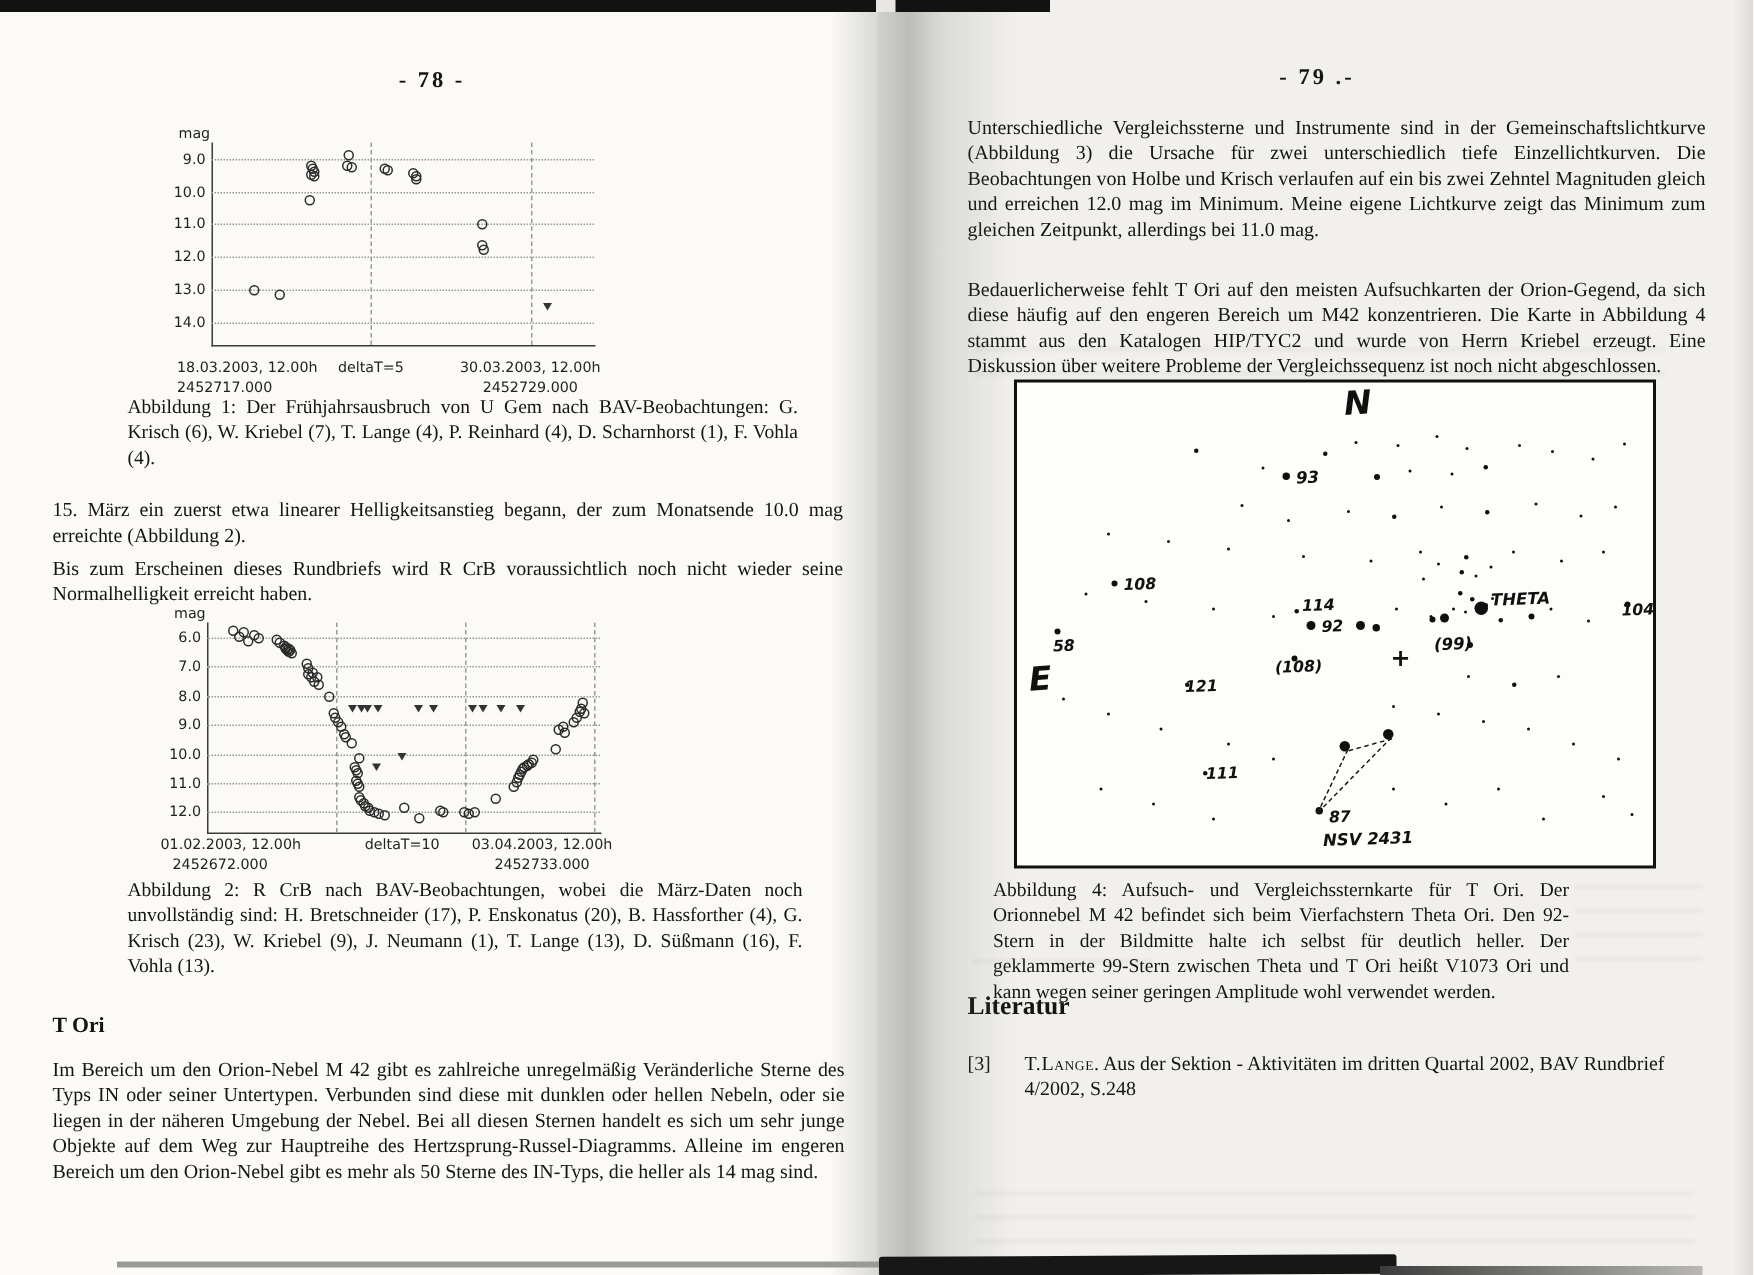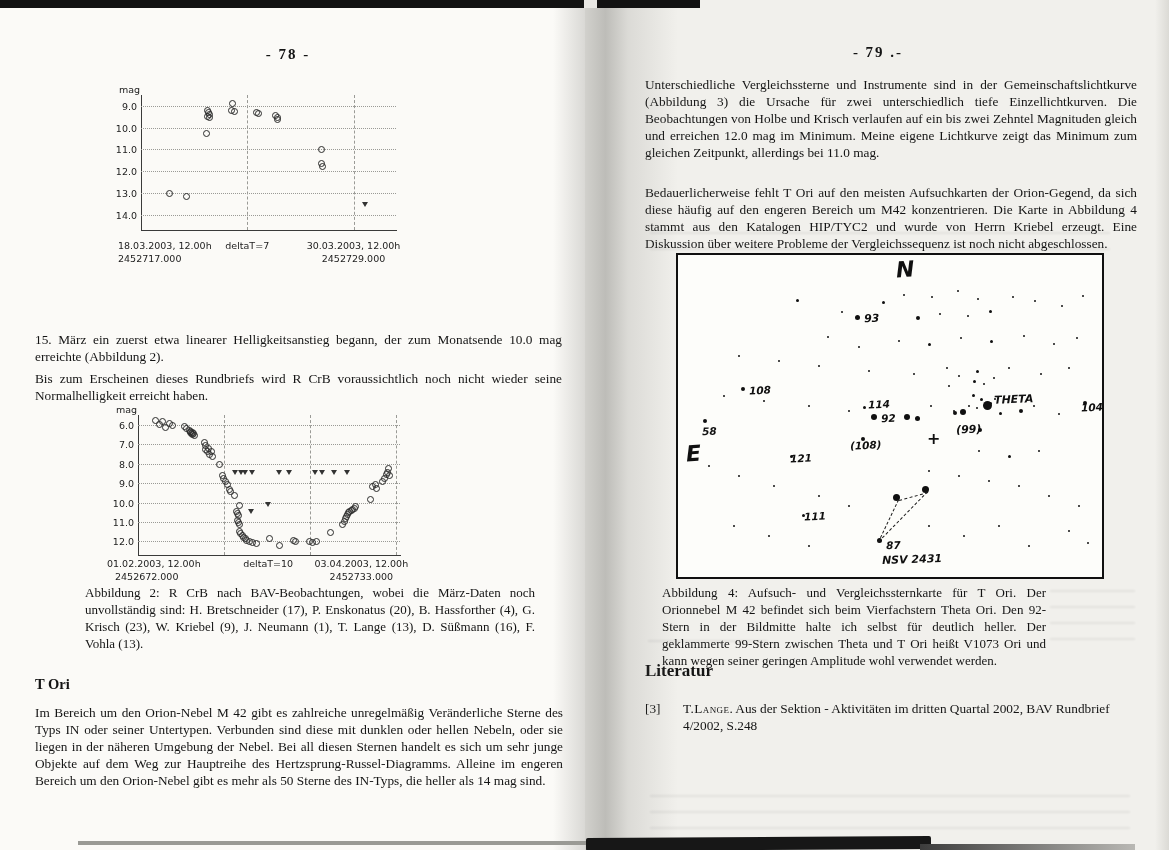--- a/index.html
+++ b/index.html
@@ -74,21 +74,21 @@
         <div class="gridline-h" style="left: 41px; top: 89.2097px; width: 255px;"></div>
         <div class="ytick" style="left: 7px; top: 84.2097px;">12.0</div>
         <div class="gridline-h" style="left: 41px; top: 110.984px; width: 255px;"></div>
         <div class="ytick" style="left: 7px; top: 105.984px;">13.0</div>
         <div class="gridline-h" style="left: 41px; top: 132.758px; width: 255px;"></div>
         <div class="ytick" style="left: 7px; top: 127.758px;">14.0</div>
         <div class="gridline-v" style="left: 147.25px; top: 13px; height: 135px;"></div>
         <div class="gridline-v" style="left: 253.5px; top: 13px; height: 135px;"></div>
         <div class="maglabel" style="left: 19px; top: 2px;">mag</div>
         <div class="axlabel" style="left: 18px; top: 158px;">18.03.2003, 12.00h</div>
-        <div class="axlabel" style="left: 147.25px; top: 158px; transform: translateX(-50%);">deltaT=7</div>
+        <div class="axlabel" style="left: 147.25px; top: 158px; transform: translateX(-50%);">deltaT=5</div>
         <div class="axlabel" style="left: 253.5px; top: 158px; transform: translateX(-50%);">30.03.2003, 12.00h</div>
         <div class="axlabel" style="left: 18px; top: 171px;">2452717.000</div>
         <div class="axlabel" style="left: 253.5px; top: 171px; transform: translateX(-50%);">2452729.000</div>
         <div class="pt" style="left: 65.625px; top: 107.984px;"></div>
         <div class="pt" style="left: 82.625px; top: 111.25px;"></div>
         <div class="pt" style="left: 102.812px; top: 48.1048px;"></div>
         <div class="pt" style="left: 103.875px; top: 30.6855px;"></div>
         <div class="pt" style="left: 104.938px; top: 27.4194px;"></div>
         <div class="pt" style="left: 104.3px; top: 25.2419px;"></div>
         <div class="pt" style="left: 106px; top: 31.7742px;"></div>
@@ -100,20 +100,21 @@
         <div class="pt" style="left: 154.875px; top: 27.8548px;"></div>
         <div class="pt" style="left: 171.875px; top: 29.5968px;"></div>
         <div class="pt" style="left: 173.575px; top: 32.2097px;"></div>
         <div class="pt" style="left: 174.425px; top: 34.3871px;"></div>
         <div class="pt" style="left: 217.562px; top: 64.4355px;"></div>
         <div class="pt" style="left: 218.2px; top: 77.5px;"></div>
         <div class="pt" style="left: 218.625px; top: 80.7661px;"></div>
         <div class="lim" style="left: 262.188px; top: 119.871px;"></div>
       </div>
 
+    <div class="caption" style="left:85px;top:262px;width:447px;">Abbildung 1: Der Frühjahrsausbruch von U Gem nach BAV-Beobachtungen: G. Krisch (6), W. Kriebel (7), T. Lange (4), P. Reinhard (4), D. Scharnhorst (1), F. Vohla (4).</div>
 
     <p class="body-par" style="left:35px;top:331px;width:527px;">15. März ein zuerst etwa linearer Helligkeitsanstieg begann, der zum Monatsende 10.0 mag erreichte (Abbildung 2).</p>
 
     <p class="body-par" style="left:35px;top:370px;width:527px;">Bis zum Erscheinen dieses Rundbriefs wird R CrB voraussichtlich noch nicht wieder seine Normalhelligkeit erreicht haben.</p>
 
     <div id="chart2" class="chart" style="left:70px;top:405px;width:390px;height:180px;">
         <div class="plot" style="left: 68px; top: 10px; width: 262px; height: 140px;"></div>
         <div class="gridline-h" style="left: 68px; top: 19.7222px; width: 262px;"></div>
         <div class="ytick" style="left: 34px; top: 14.7222px;">6.0</div>
         <div class="gridline-h" style="left: 68px; top: 39.1667px; width: 262px;"></div>

